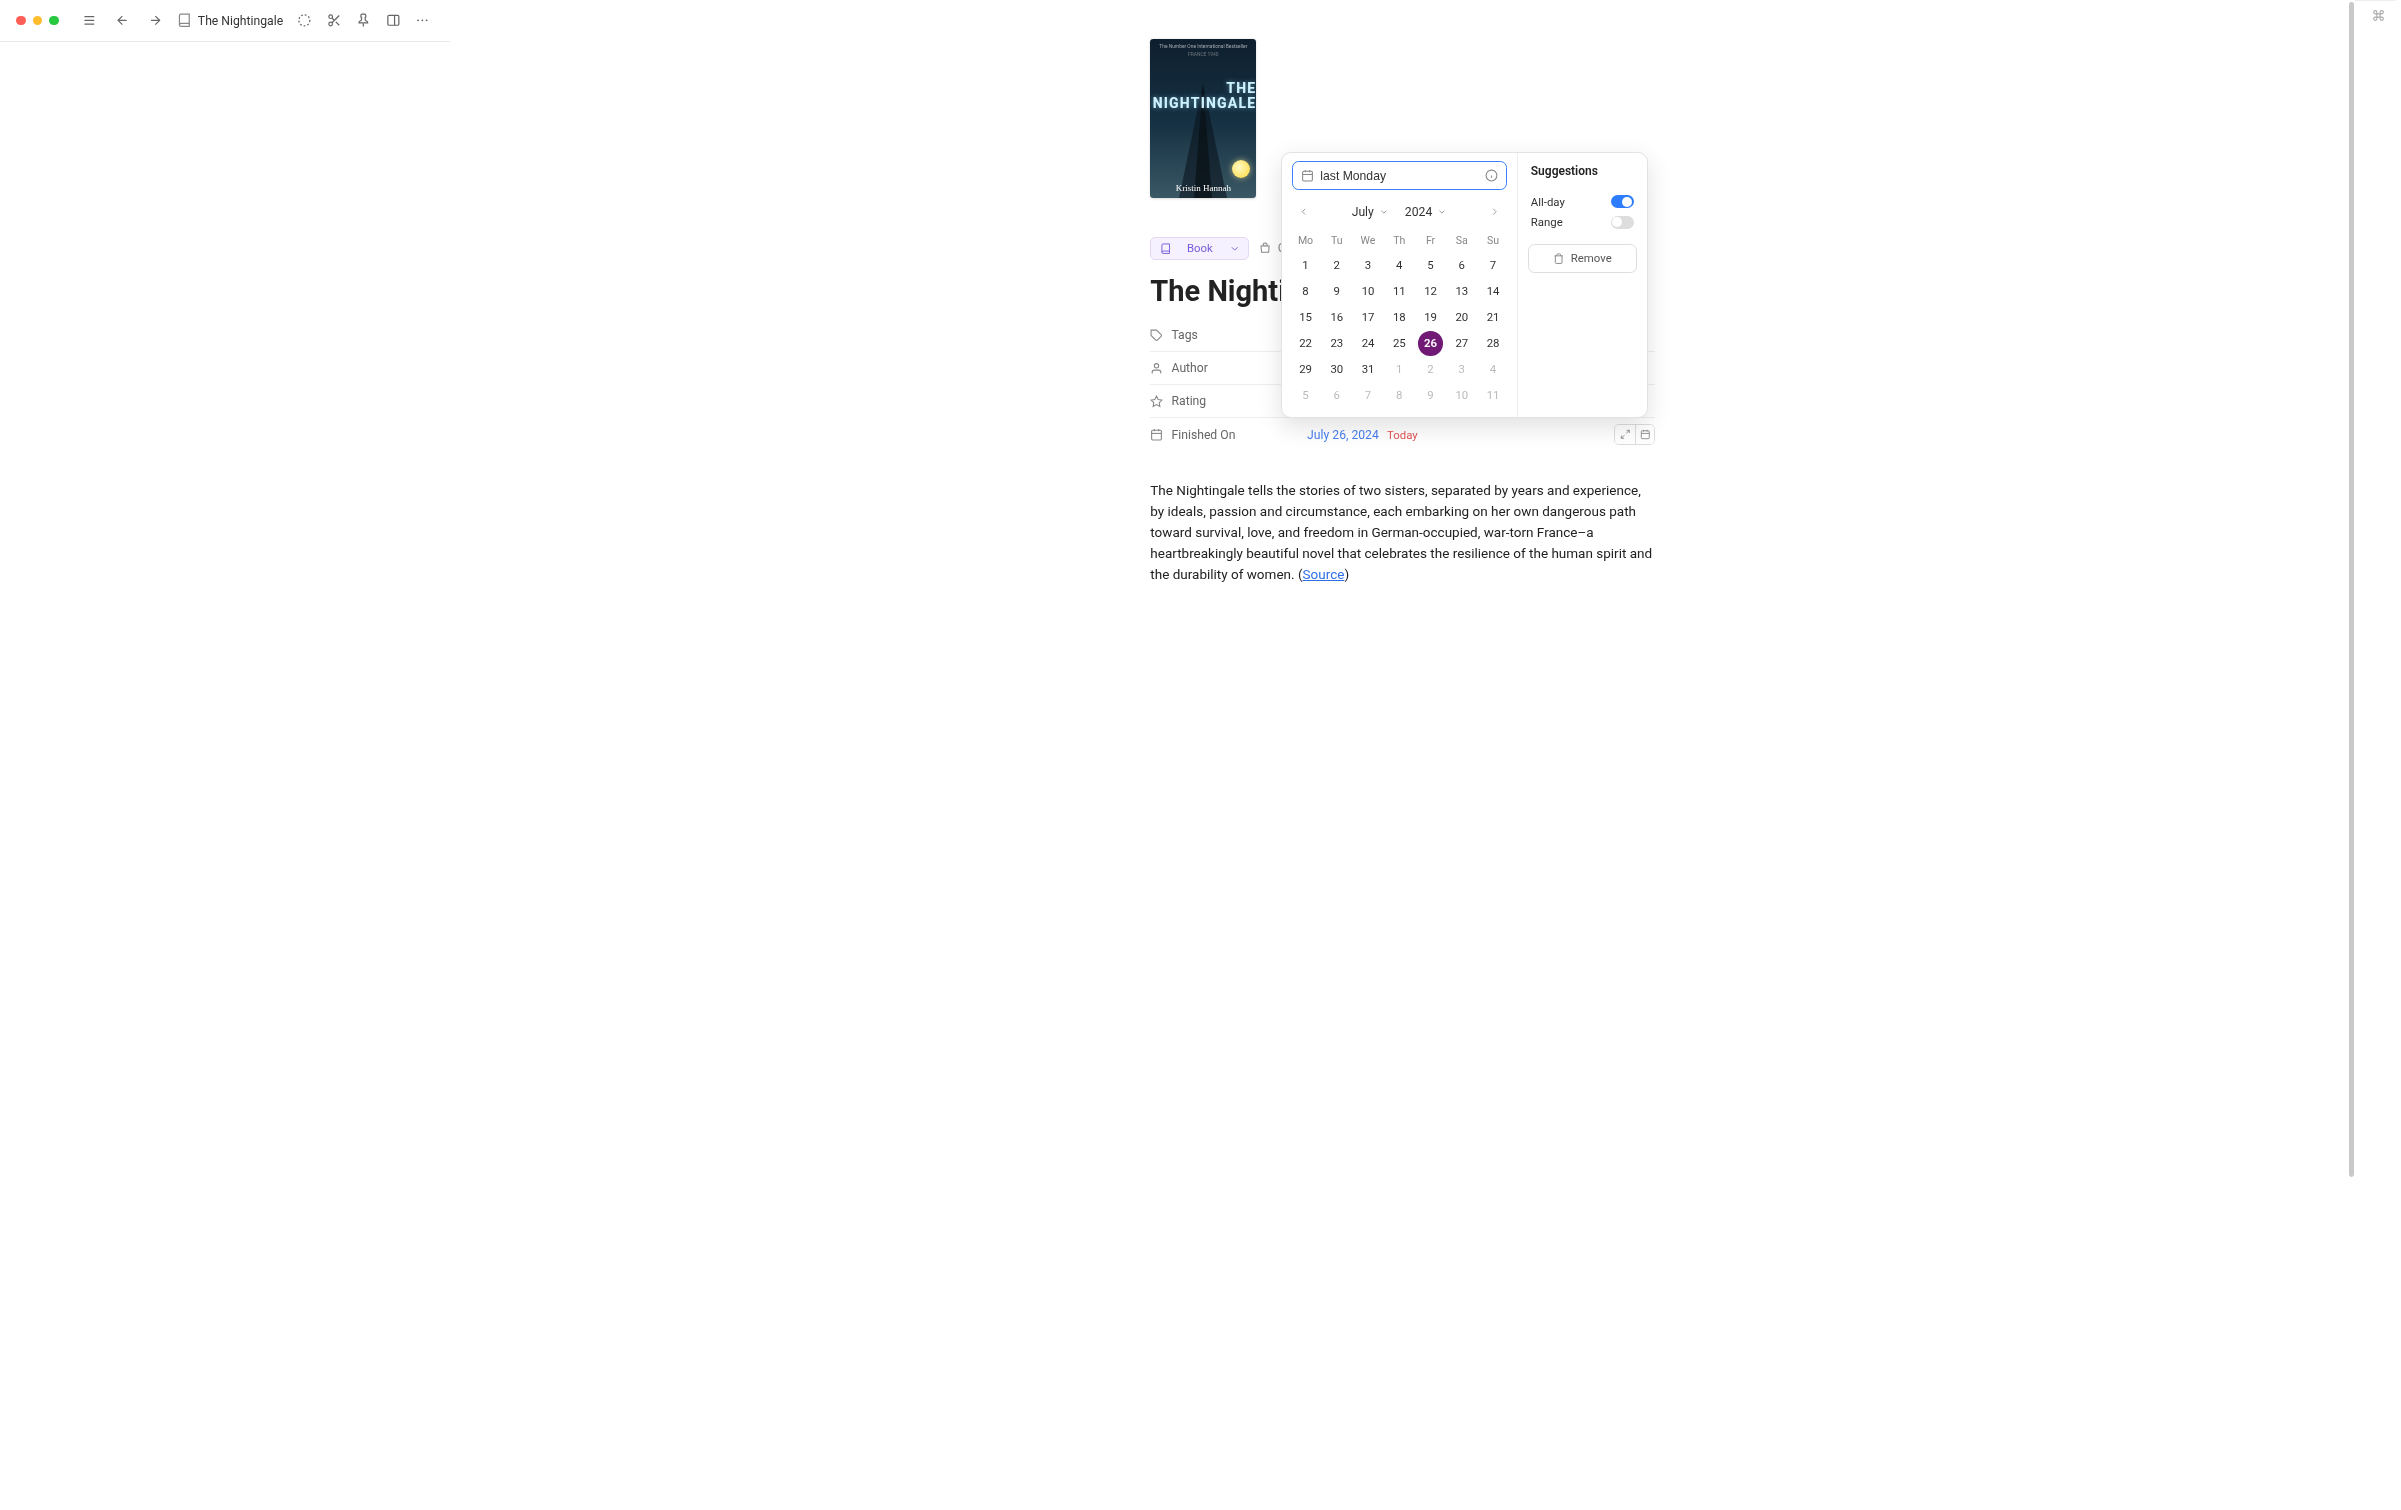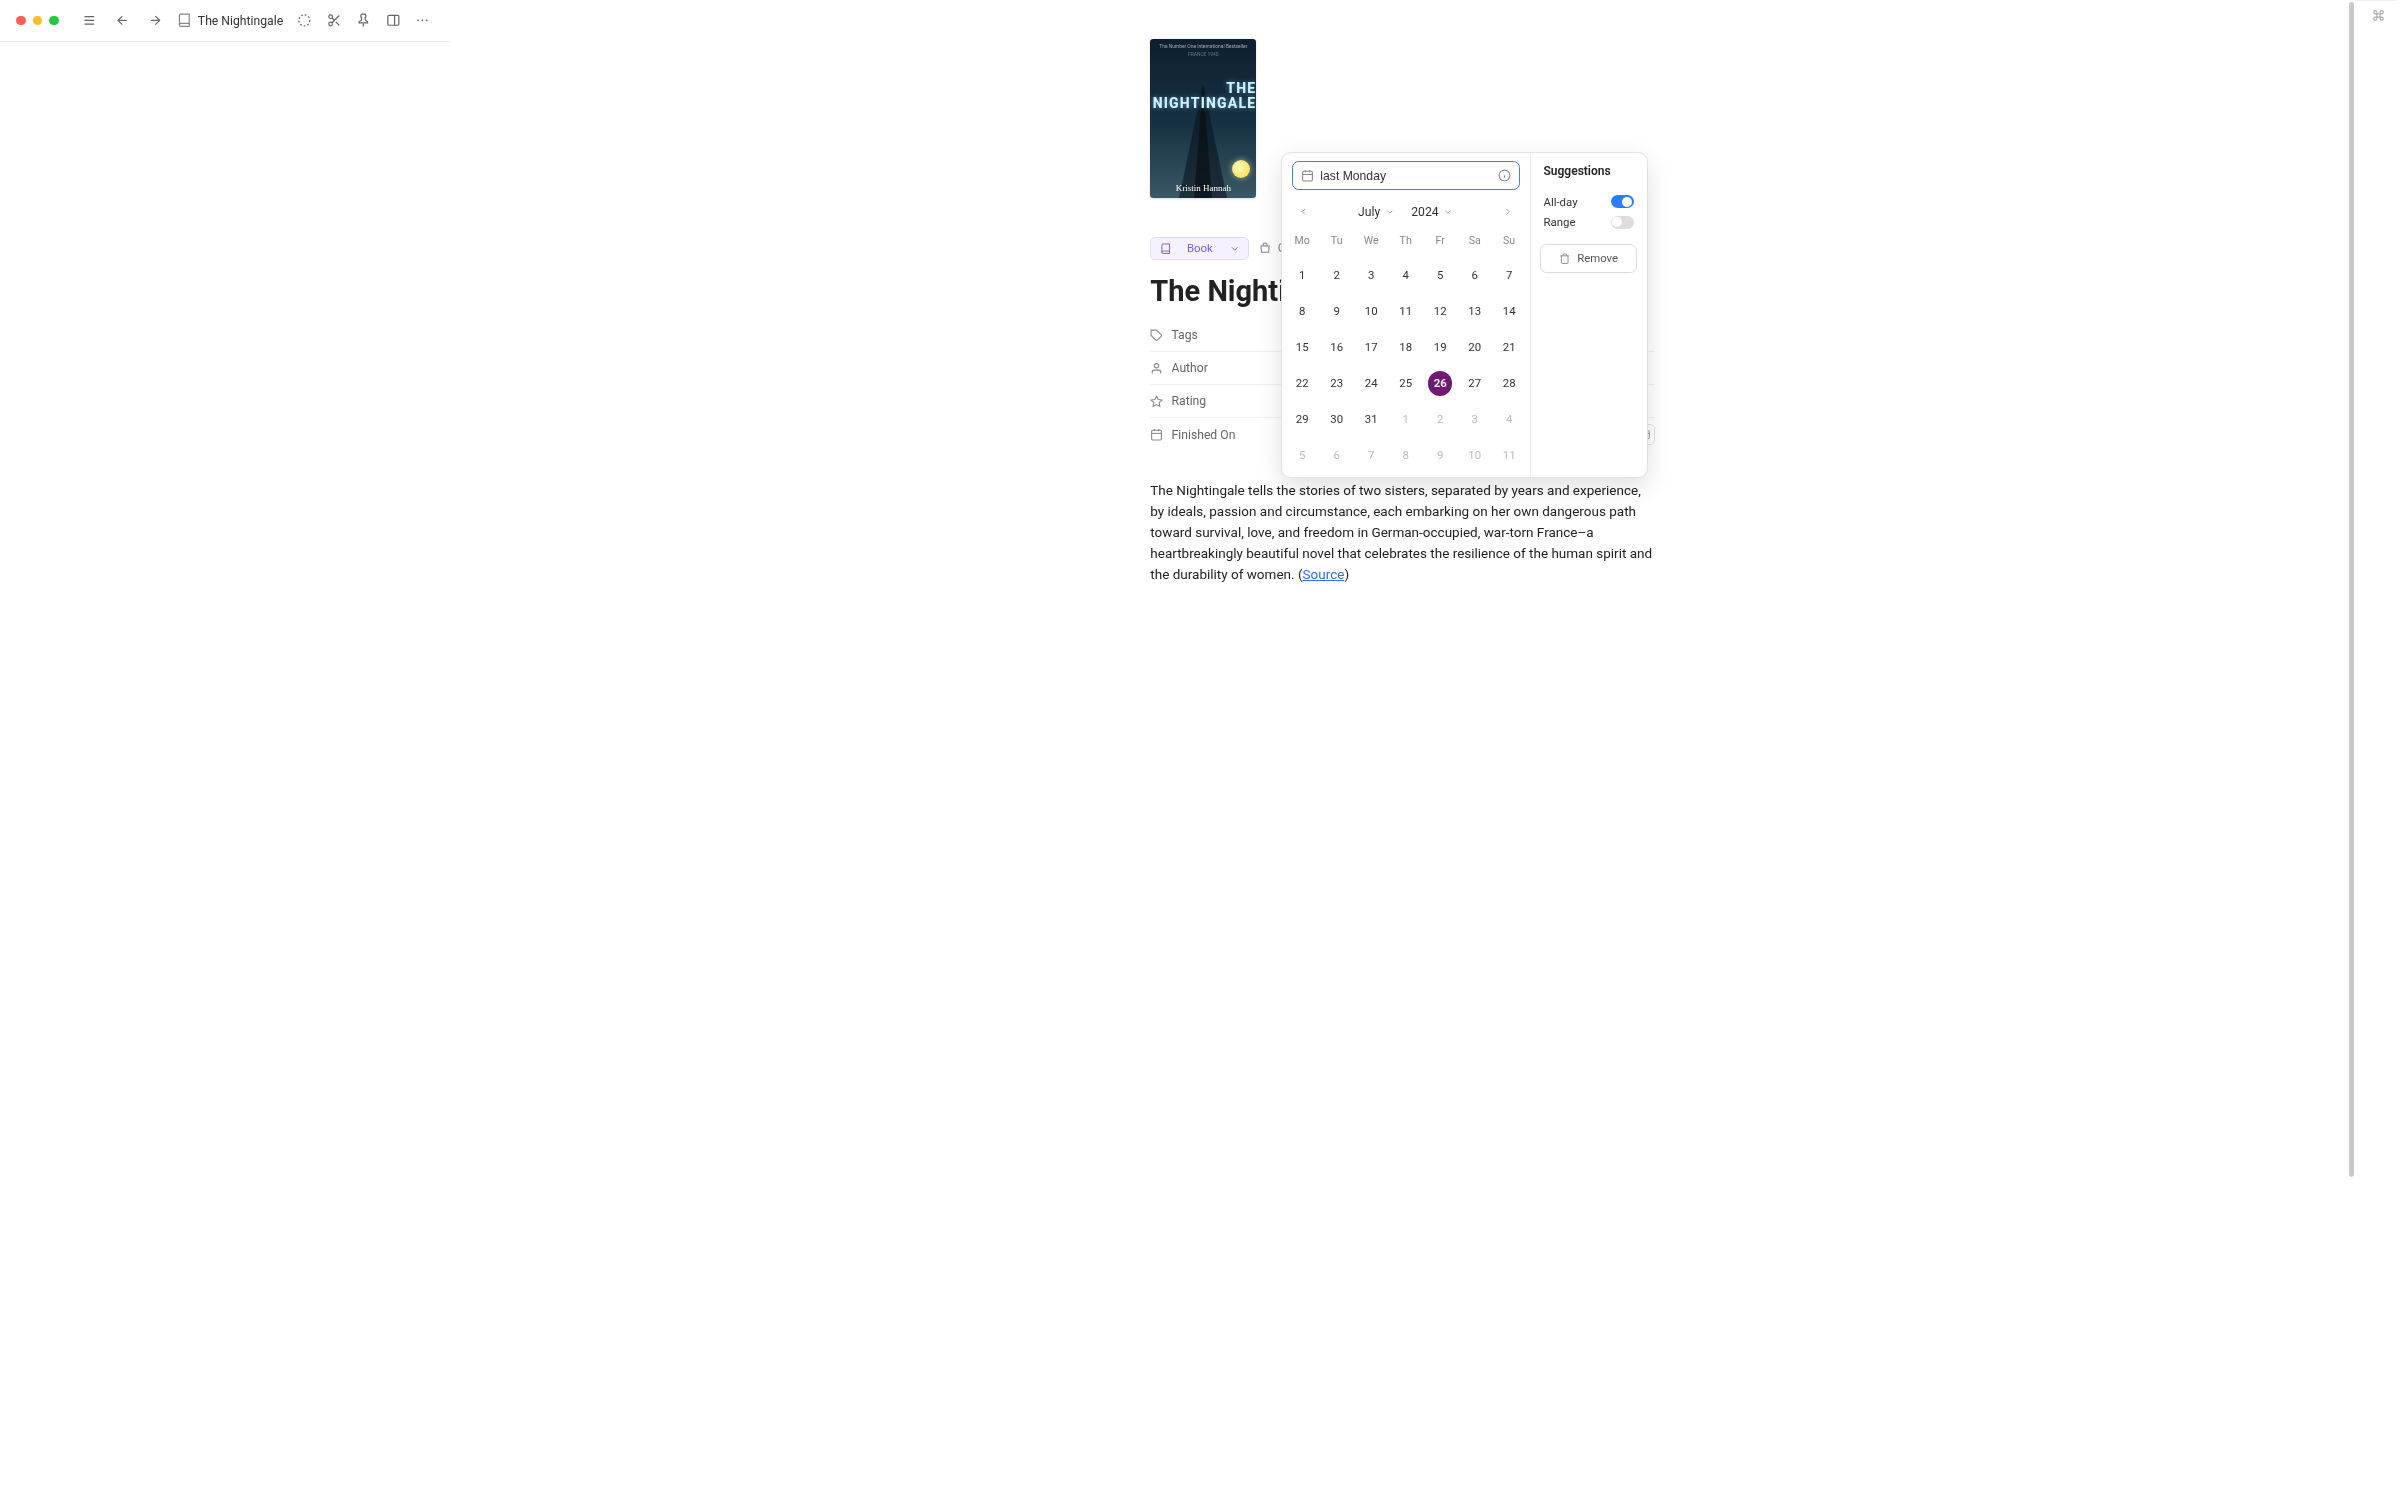--- a/index.html
+++ b/index.html
@@ -212,21 +212,21 @@
     }
     .cal-nav-btn svg { width:11.4px; height:11.4px; }
     .cal-month-year { display:flex; gap:16.3px; }
     .cal-select {
       display:flex; align-items:center; gap:4.9px;
       font-size:12.2px; color:#333; cursor:pointer;
     }
     .cal-select svg { width:9.8px; height:9.8px; color:#888; }
     .cal-grid {
       display:grid; grid-template-columns: repeat(7, 1fr);
-      gap: 10px; padding: 0 1.6px;
+      gap: 0; padding: 0 1.6px;
     }
     .cal-dow {
       text-align:center; font-size:10.6px; color:#888; padding:4.9px 0;
     }
     .cal-day {
       text-align:center; font-size:11.4px; color:#333;
       padding:5.7px 0; border-radius:50%;
       cursor:pointer;
       width:24.5px; height:24.5px; margin:0.8px auto;
       display:flex; align-items:center; justify-content:center;

